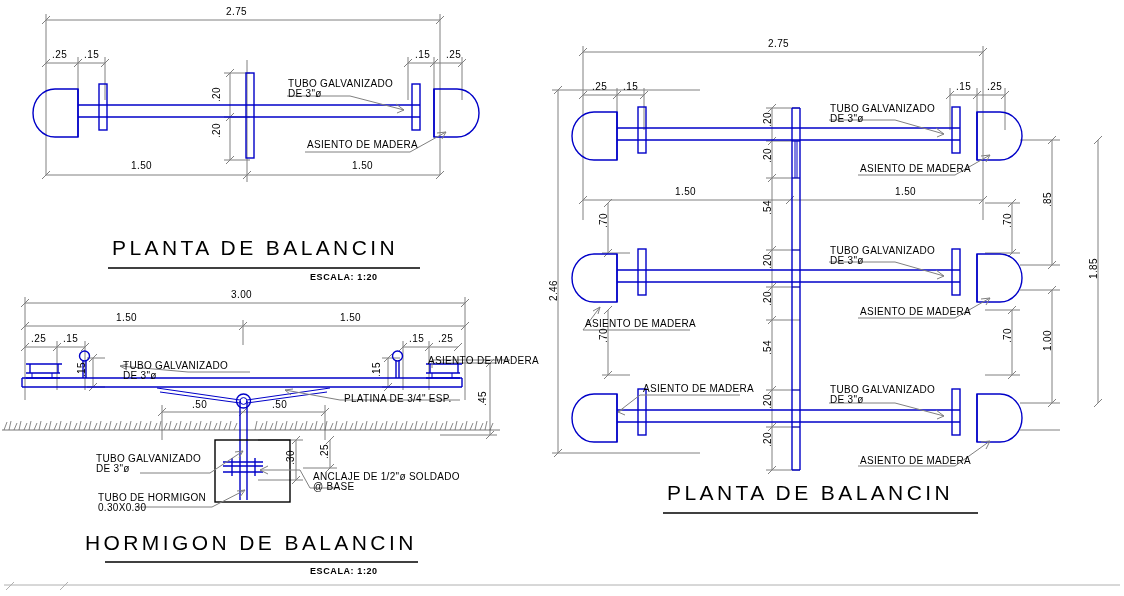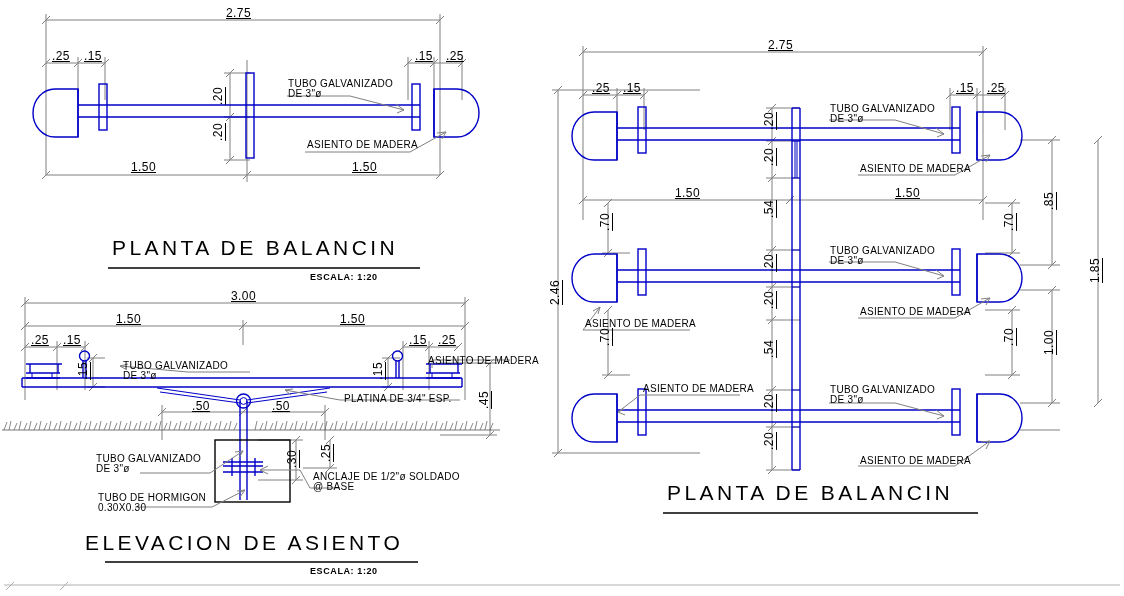--- a/index.html
+++ b/index.html
@@ -9,21 +9,21 @@
   svg{position:absolute;left:0;top:0;}
   .dimline{stroke:#808080;stroke-width:1;fill:none;}
   .extline{stroke:#808080;stroke-width:1;fill:none;}
   .leader{stroke:#808080;stroke-width:1;fill:none;}
   .obj{stroke:#0000c8;stroke-width:1.4;fill:none;}
   .objthin{stroke:#0000c8;stroke-width:1;fill:none;}
   .ground{stroke:#555;stroke-width:0.8;fill:none;}
   .blackline{stroke:#000;stroke-width:1.6;fill:none;}
   .borderline{stroke:#b0b0b0;stroke-width:1;fill:none;}
   .boxline{stroke:#000;stroke-width:1.4;fill:none;}
-  .dimtxt{font-size:12px;letter-spacing:0.4px;text-decoration:underline;}
+  .dimtxt{font-size:10px;letter-spacing:0.4px;}
   .note{font-size:10px;letter-spacing:0.3px;text-align:right;}
   .title{font-size:21px;letter-spacing:3.4px;}
   .scale{font-size:9px;letter-spacing:0.6px;font-weight:bold;}
 </style>
 </head>
 <body>
 
 <div id="stage">
 
 <svg width="1124" height="596" viewBox="0 0 1124 596">
@@ -630,21 +630,21 @@
 <div style="position:absolute;left:123px;top:360px;" class="note">TUBO GALVANIZADO</div>
 <div style="position:absolute;left:123px;top:370px;" class="note">DE 3"ø</div>
 <div style="position:absolute;left:428px;top:355px;" class="note">ASIENTO DE MADERA</div>
 <div style="position:absolute;left:344px;top:393px;" class="note">PLATINA DE 3/4" ESP.</div>
 <div style="position:absolute;left:96px;top:453px;" class="note">TUBO GALVANIZADO</div>
 <div style="position:absolute;left:96px;top:463px;" class="note">DE 3"ø</div>
 <div style="position:absolute;left:98px;top:492px;" class="note">TUBO DE HORMIGON</div>
 <div style="position:absolute;left:98px;top:502px;" class="note">0.30X0.30</div>
 <div style="position:absolute;left:313px;top:471px;" class="note">ANCLAJE DE 1/2"ø SOLDADO</div>
 <div style="position:absolute;left:313px;top:481px;" class="note">@ BASE</div>
-<div style="position:absolute;left:85px;top:531px;" class="title">ELEVACION  DE  ASIENTO</div>
+<div style="position:absolute;left:85px;top:531px;" class="title">HORMIGON  DE  BALANCIN</div>
 <div style="position:absolute;left:310px;top:566px;" class="scale">ESCALA:  1:20</div>
 
 <div style="position:absolute;left:768px;top:38px;" class="dimtxt">2.75</div>
 <div style="position:absolute;left:592px;top:81px;" class="dimtxt">.25</div>
 <div style="position:absolute;left:623px;top:81px;" class="dimtxt">.15</div>
 <div style="position:absolute;left:956px;top:81px;" class="dimtxt">.15</div>
 <div style="position:absolute;left:987px;top:81px;" class="dimtxt">.25</div>
 <div style="position:absolute;left:675px;top:186px;" class="dimtxt">1.50</div>
 <div style="position:absolute;left:895px;top:186px;" class="dimtxt">1.50</div>
 <div style="position:absolute;left:548px;top:280px;writing-mode:vertical-rl;transform:rotate(180deg);" class="dimtxt">2.46</div>

